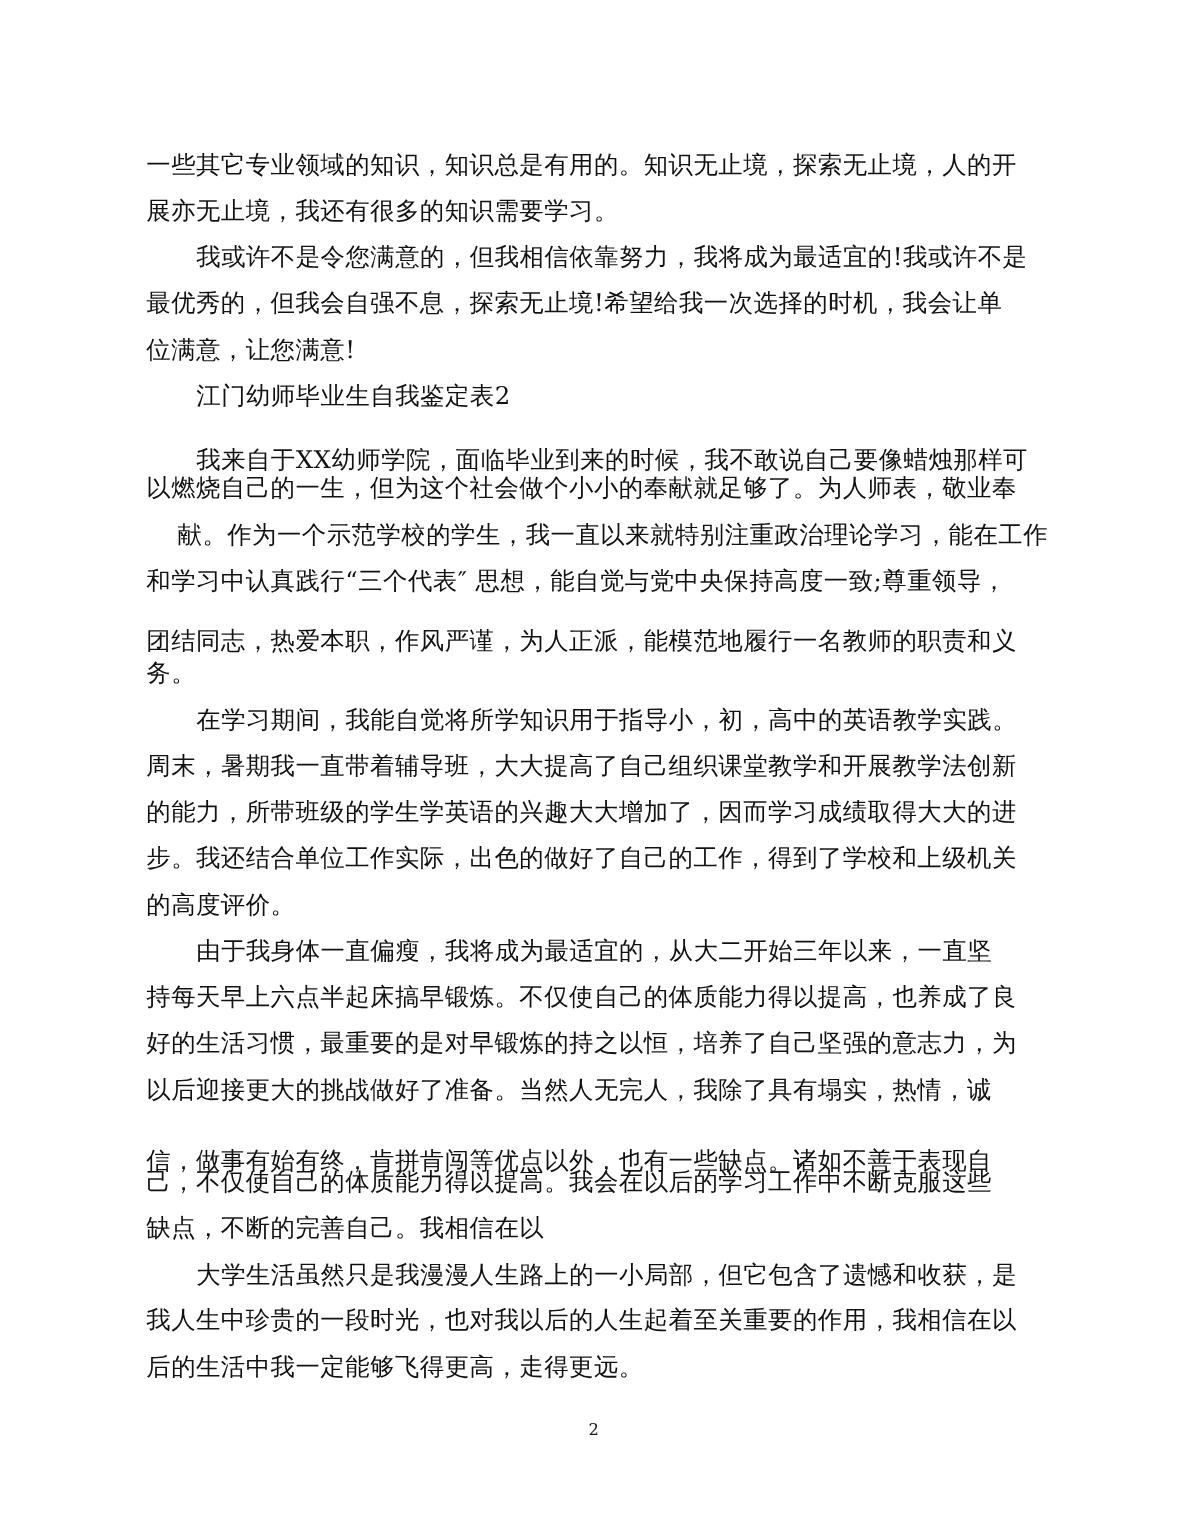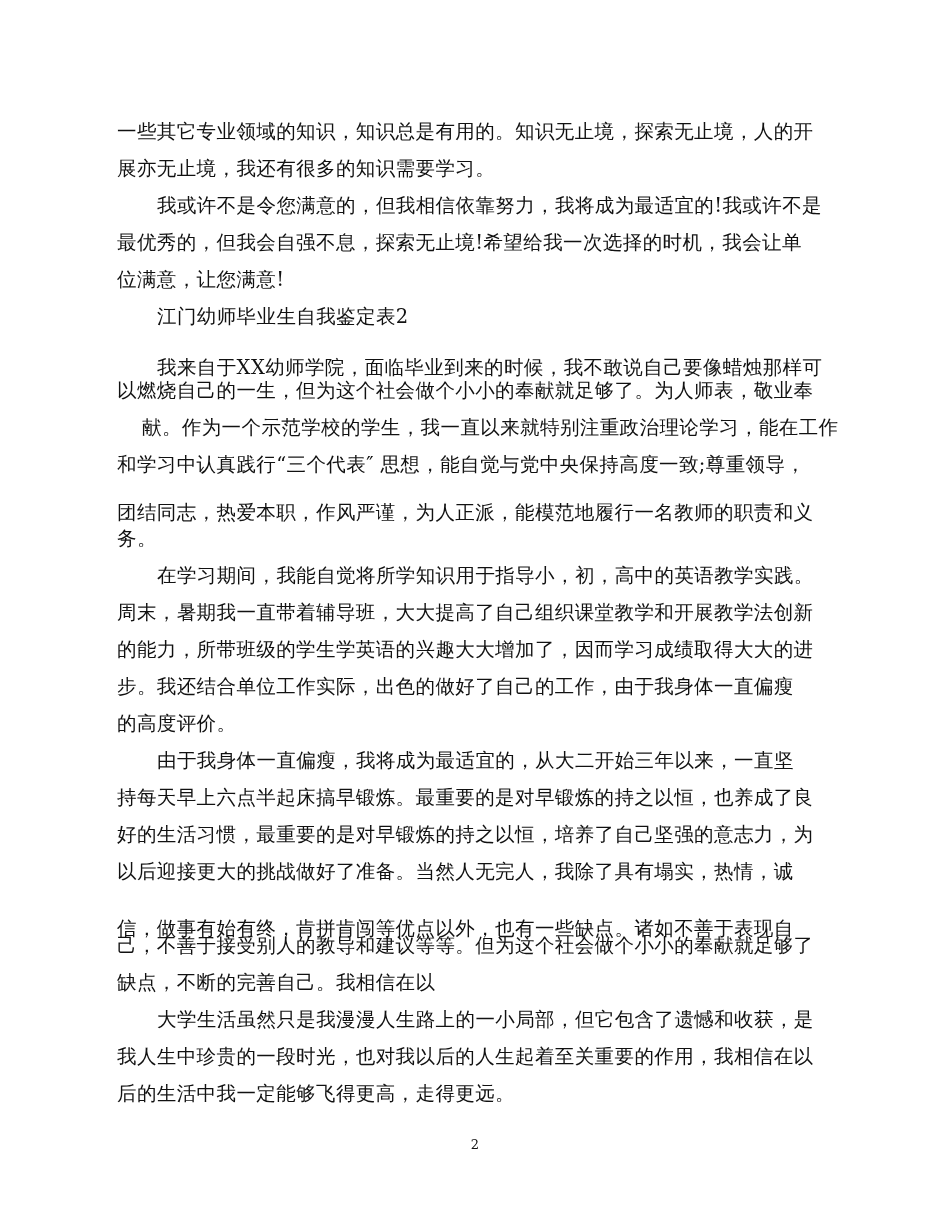--- a/index.html
+++ b/index.html
@@ -23,27 +23,27 @@
       <div class="line indent" style="top: 305px;">江门幼师毕业生自我鉴定表2</div>
       <div class="line indent" style="top: 356px;">我来自于XX幼师学院，面临毕业到来的时候，我不敢说自己要像蜡烛那样可</div>
       <div class="line" style="top: 379px;">以燃烧自己的一生，但为这个社会做个小小的奉献就足够了。为人师表，敬业奉</div>
       <div class="line" style="top: 416px; margin-left: 25px;">献。作为一个示范学校的学生，我一直以来就特别注重政治理论学习，能在工作</div>
       <div class="line" style="top: 453px;">和学习中认真践行“三个代表″ 思想，能自觉与党中央保持高度一致;尊重领导，</div>
       <div class="line" style="top: 501px;">团结同志，热爱本职，作风严谨，为人正派，能模范地履行一名教师的职责和义</div>
       <div class="line" style="top: 527px;">务。</div>
       <div class="line indent" style="top: 564px;">在学习期间，我能自觉将所学知识用于指导小，初，高中的英语教学实践。</div>
       <div class="line" style="top: 601px;">周末，暑期我一直带着辅导班，大大提高了自己组织课堂教学和开展教学法创新</div>
       <div class="line" style="top: 638px;">的能力，所带班级的学生学英语的兴趣大大增加了，因而学习成绩取得大大的进</div>
-      <div class="line" style="top: 675px;">步。我还结合单位工作实际，出色的做好了自己的工作，由于我身体一直偏瘦</div>
+      <div class="line" style="top: 675px;">步。我还结合单位工作实际，出色的做好了自己的工作，得到了学校和上级机关</div>
       <div class="line" style="top: 712px;">的高度评价。</div>
       <div class="line indent" style="top: 749px;">由于我身体一直偏瘦，我将成为最适宜的，从大二开始三年以来，一直坚</div>
-      <div class="line" style="top: 786px;">持每天早上六点半起床搞早锻炼。最重要的是对早锻炼的持之以恒，也养成了良</div>
+      <div class="line" style="top: 786px;">持每天早上六点半起床搞早锻炼。不仅使自己的体质能力得以提高，也养成了良</div>
       <div class="line" style="top: 823px;">好的生活习惯，最重要的是对早锻炼的持之以恒，培养了自己坚强的意志力，为</div>
       <div class="line" style="top: 860px;">以后迎接更大的挑战做好了准备。当然人无完人，我除了具有塌实，热情，诚</div>
       <div class="line" style="top: 897px; margin-top: 20px;">信，做事有始有终，肯拼肯闯等优点以外，也有一些缺点。诸如不善于表现自</div>
-      <div class="line" style="top: 934px;">己，不善于接受别人的教导和建议等等。但为这个社会做个小小的奉献就足够了</div>
+      <div class="line" style="top: 934px;">己，不仅使自己的体质能力得以提高。我会在以后的学习工作中不断克服这些</div>
       <div class="line" style="top: 971px;">缺点，不断的完善自己。我相信在以</div>
       <div class="line indent" style="top: 1008px;">大学生活虽然只是我漫漫人生路上的一小局部，但它包含了遗憾和收获，是</div>
       <div class="line" style="top: 1045px; font-family: Liberation Serif, serif;">我人生中珍贵的一段时光，也对我以后的人生起着至关重要的作用，我相信在以</div>
       <div class="line" style="top: 1082px;">后的生活中我一定能够飞得更高，走得更远。</div>
     </div>
   <div class="pagenum">2</div>
 </div>
 
 </body></html>

